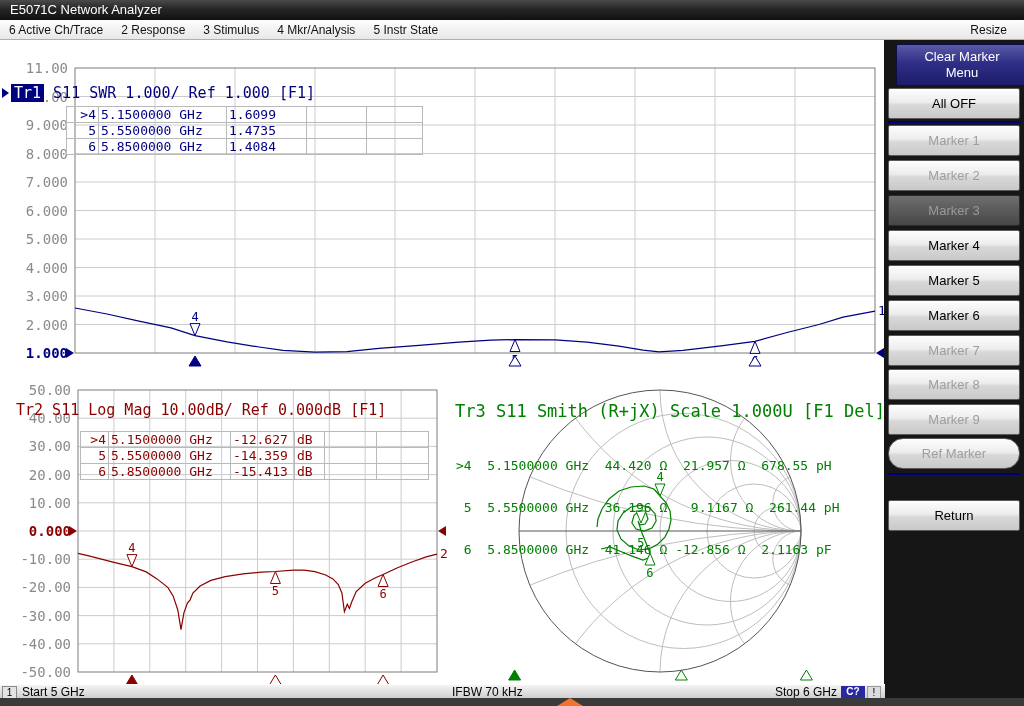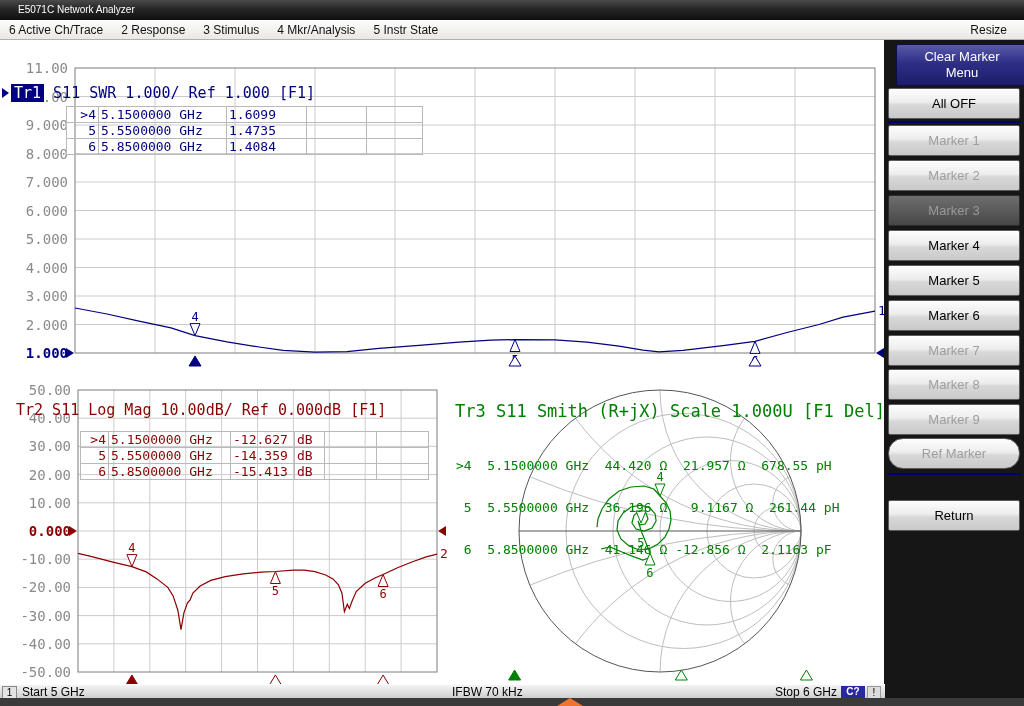--- a/index.html
+++ b/index.html
@@ -1,21 +1,21 @@
 <!DOCTYPE html>
 <html><head>
 <meta charset="utf-8">
 <style>
   html,body{margin:0;padding:0;background:#000;}
   #screen{position:relative;width:1024px;height:706px;background:#fff;overflow:hidden;
           font-family:"Liberation Sans",sans-serif;}
   
   #titlebar{position:absolute;left:0;top:0;width:1024px;height:20px;
     background:linear-gradient(180deg,#4a4a4a 0%,#262626 45%,#101010 100%);
-    color:#fff;font-size:10px;line-height:20px;padding-left:18px;box-sizing:border-box;}
+    color:#fff;font-size:13px;line-height:20px;padding-left:10px;box-sizing:border-box;}
   #menubar{position:absolute;left:0;top:20px;width:1024px;height:20px;
     background:linear-gradient(180deg,#fdfdfd,#e9e8e6);border-bottom:1px solid #b0b0b0;
     font-size:12px;color:#111;display:flex;align-items:center;box-sizing:border-box;}
   .menu-item{padding:0 9px;height:20px;line-height:20px;}
   #menu-resize{position:absolute;right:8px;top:0;height:20px;line-height:20px;}
   
   #main{position:absolute;left:0;top:40px;width:884px;height:644px;background:#fff;}
   #plot-svg{position:absolute;left:0;top:0;z-index:1;pointer-events:none;}
   .ovl{position:absolute;z-index:2;}
   .mono{font-family:"DejaVu Sans Mono",monospace;}

